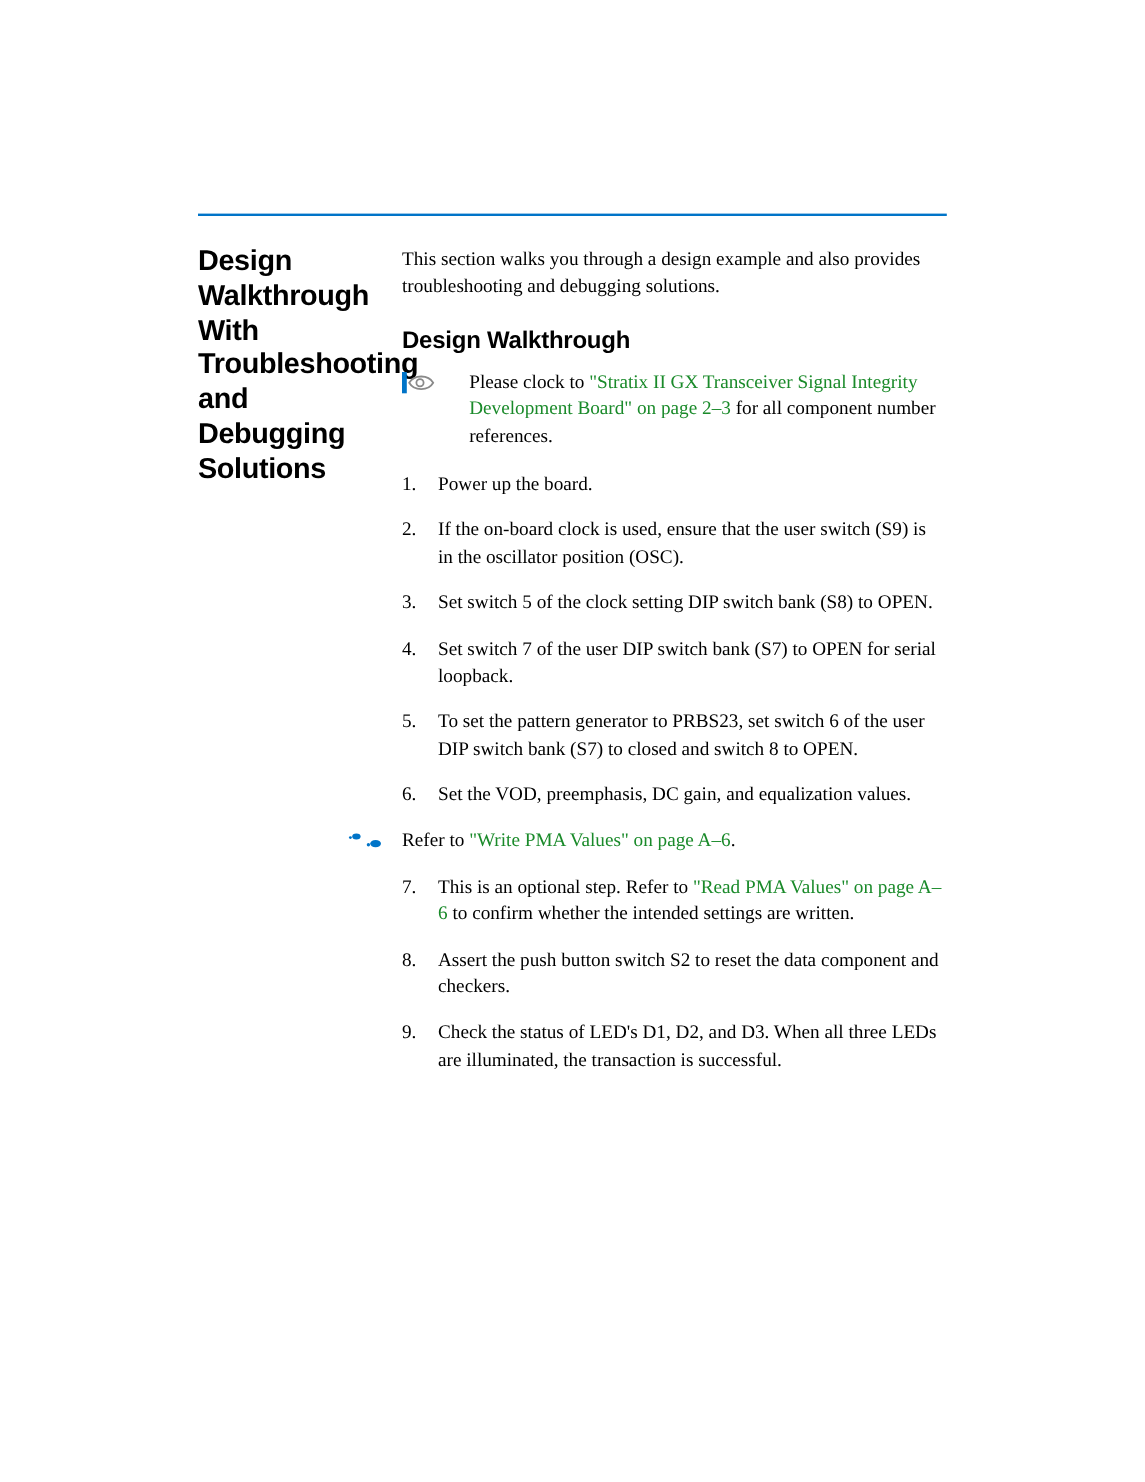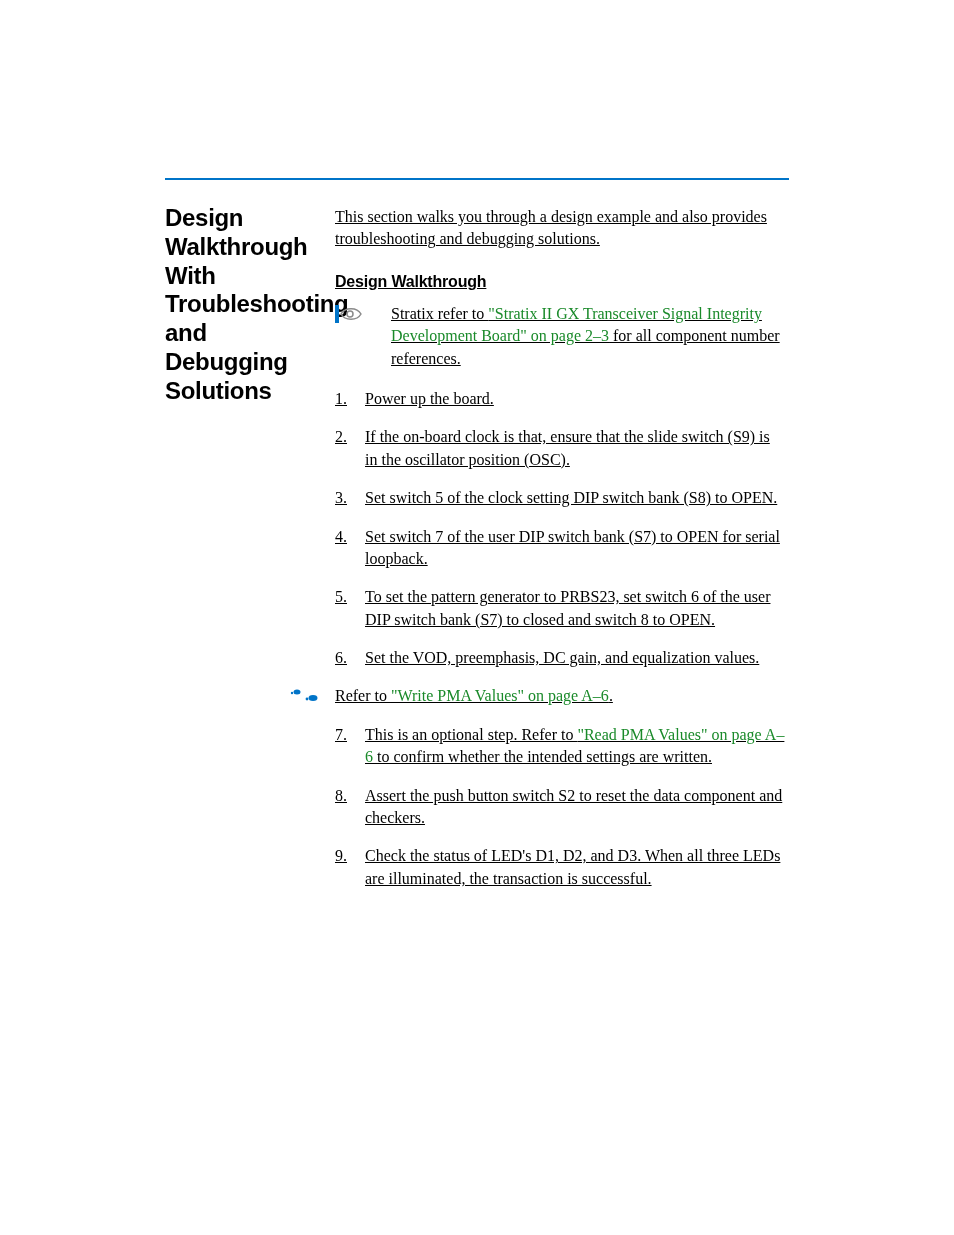--- a/index.html
+++ b/index.html
@@ -1,22 +1,22 @@
 <!DOCTYPE html>
 <html><head>
 <meta charset="utf-8">
 <style>
   * { box-sizing: border-box; margin: 0; padding: 0; }
   html, body { width: 954px; height: 1235px; background: #fff; font-family: "Palatino Linotype", "Book Antiqua", Palatino, Georgia, serif; color: #000; }
   .page { position: relative; width: 954px; height: 1235px; }
   .rule { position: absolute; left: 165px; right: 165px; top: 178px; height: 2px; background: #0074c8; }
   .sidebar-heading { position: absolute; left: 165px; top: 204px; width: 155px; font-family: "Arial Narrow", Arial, Helvetica, sans-serif; font-weight: 700; font-stretch: condensed; font-size: 24px; line-height: 1.2; letter-spacing: -0.3px; }
-  .content { position: absolute; left: 335px; right: 169px; top: 206px; text-decoration: underline; }
+  .content { position: absolute; left: 335px; right: 169px; top: 206px; }
   .para { font-size: 16px; line-height: 1.4; margin-bottom: 18px; }
-  .h2 { font-family: "Arial Narrow", Arial, Helvetica, sans-serif; font-weight: 700; font-stretch: condensed; font-size: 16px; margin-top: 22px; margin-bottom: 12px; letter-spacing: -0.2px; }
+  .h2 { font-family: "Arial Narrow", Arial, Helvetica, sans-serif; font-weight: 700; font-stretch: condensed; font-size: 20px; margin-top: 22px; margin-bottom: 12px; letter-spacing: -0.2px; }
   .note-row { display: flex; align-items: flex-start; margin-bottom: 18px; }
   .note-icon { flex: 0 0 56px; display: flex; align-items: flex-start; justify-content: flex-start; padding-top: 2px; }
   .note-body { flex: 1; font-size: 16px; line-height: 1.4; }
   .link { color: #1a8a2a; }
   ol.steps { list-style: none; counter-reset: step; }
   ol.steps > li { display: flex; align-items: flex-start; font-size: 16px; line-height: 1.4; margin-bottom: 16px; }
   ol.steps > li::before { counter-increment: step; content: counter(step) "."; flex: 0 0 30px; }
   ol.steps > li .litxt { flex: 1; }
   .refer-row { display: flex; align-items: flex-start; margin-left: -60px; margin-bottom: 16px; }
   .refer-icon { flex: 0 0 60px; display: flex; align-items: center; justify-content: center; }
@@ -38,30 +38,30 @@
 
     <div class="note-row">
       <div class="note-icon">
         <svg width="28" height="18" viewBox="0 0 28 18">
           <rect x="0" y="0" width="4" height="18" fill="#0074c8"></rect>
           <path d="M6 9 C10 2, 22 2, 26 9 C22 16, 10 16, 6 9 Z" fill="none" stroke="#8a8a8a" stroke-width="1.5"></path>
           <circle cx="15" cy="9" r="3" fill="none" stroke="#8a8a8a" stroke-width="1.5"></circle>
         </svg>
       </div>
       <div class="note-body">
-        <span>Stratix refer to </span><span class="link">"Stratix II GX Transceiver Signal Integrity Development Board" on page 2–3</span><span> for all component number references.</span>
+        <span>Please clock to </span><span class="link">"Stratix II GX Transceiver Signal Integrity Development Board" on page 2–3</span><span> for all component number references.</span>
       </div>
     </div>
 
     <ol class="steps">
       <li>
           <span class="litxt">Power up the board.</span>
         </li>
       <li>
-          <span class="litxt">If the on-board clock is that, ensure that the slide switch (S9) is in the oscillator position (OSC).</span>
+          <span class="litxt">If the on-board clock is used, ensure that the user switch (S9) is in the oscillator position (OSC).</span>
         </li>
       <li>
           <span class="litxt">Set switch 5 of the clock setting DIP switch bank (S8) to OPEN.</span>
         </li>
       <li>
           <span class="litxt">Set switch 7 of the user DIP switch bank (S7) to OPEN for serial loopback.</span>
         </li>
       <li>
           <span class="litxt">To set the pattern generator to PRBS23, set switch 6 of the user DIP switch bank (S7) to closed and switch 8 to OPEN.</span>
         </li>

